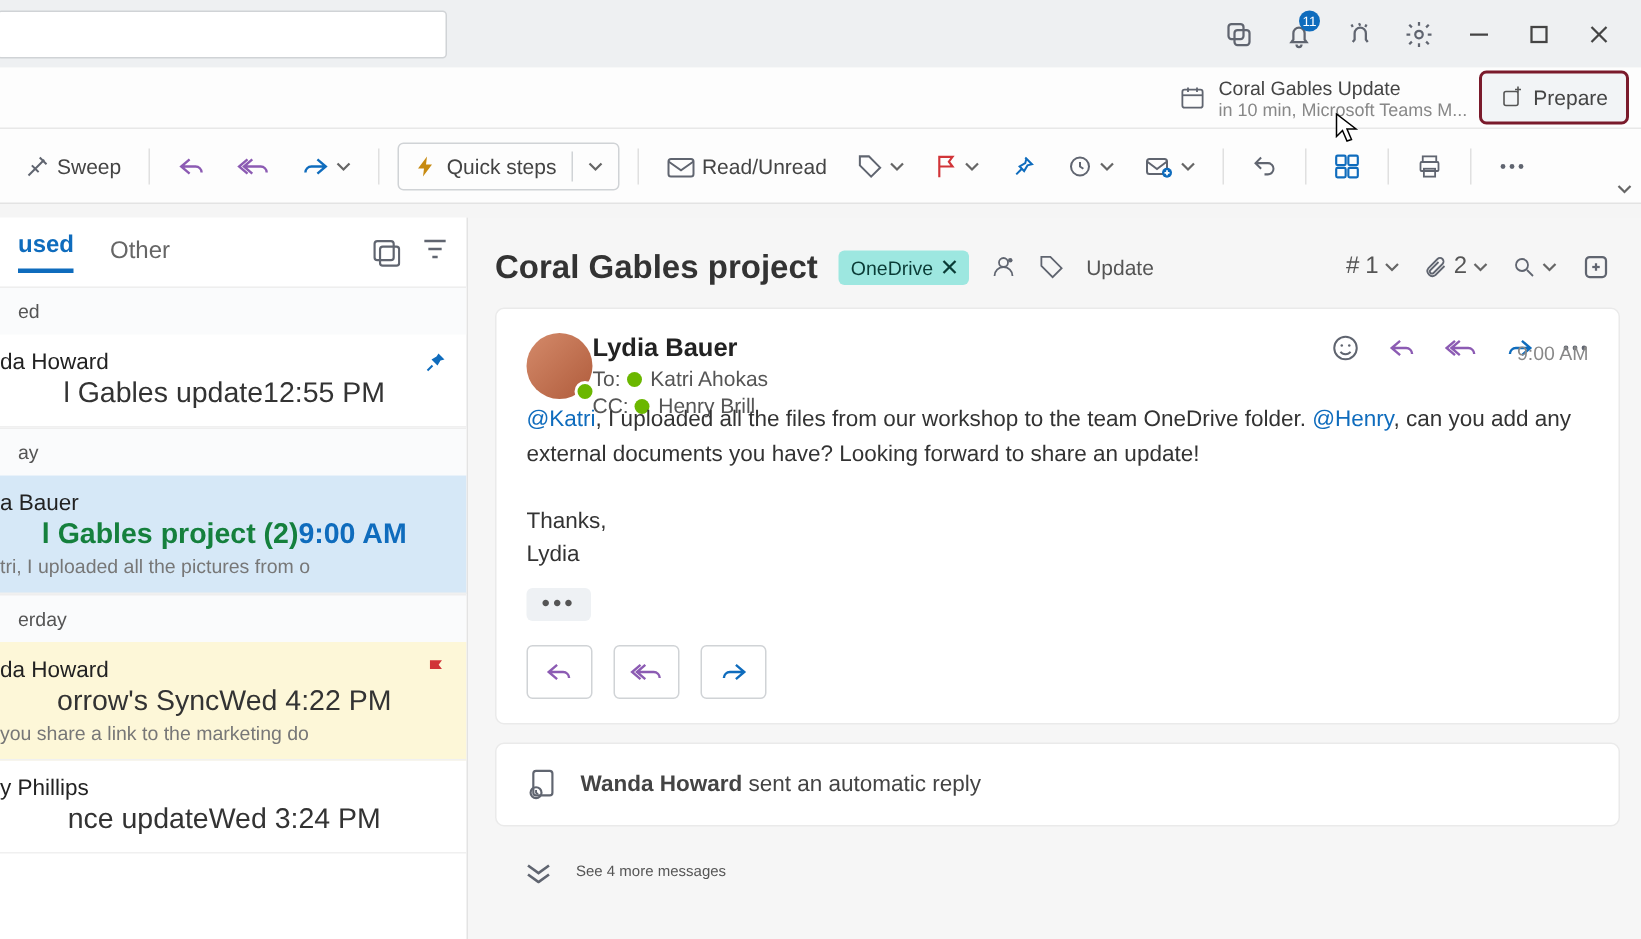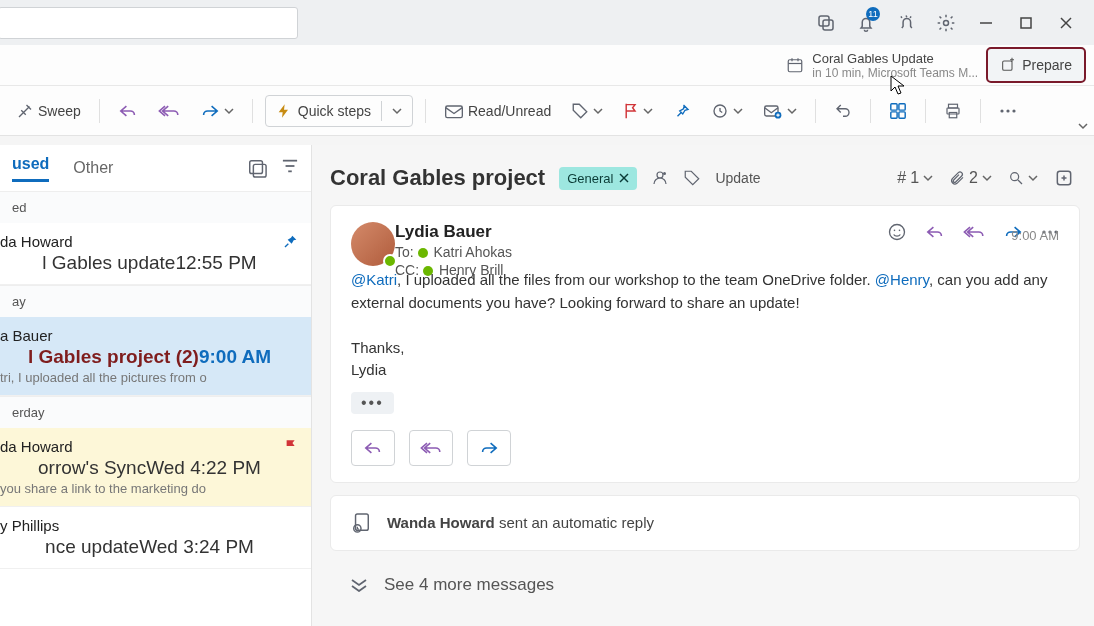--- a/index.html
+++ b/index.html
@@ -27,21 +27,21 @@
   .msglist { width:312px; background:#fff; display:flex; flex-direction:column; border-right:1px solid #e3e3e3; overflow:hidden;}
   .tabs { display:flex; align-items:center; padding:0 12px; height:46px; gap:24px; font-size:16px; color:#666;}
   .tab.active { color:#0f6cbd; font-weight:600; border-bottom:3px solid #0f6cbd; padding-bottom:6px;}
   .tabs .right { margin-left:auto; display:flex; gap:14px;}
   .ghead { background:#fafbfc; padding:8px 12px; font-size:13px; color:#555; border-top:1px solid #eee;}
   .msg { padding:10px 12px 10px 0; border-bottom:1px solid #f0f0f0; cursor:pointer;}
   .msg .r1 { display:flex; justify-content:space-between; font-size:15px; color:#222;}
   .msg .r2 { display:flex; justify-content:center; font-size:19px; margin-top:2px;}
   .msg .r3 { font-size:13px; color:#777; margin-top:2px; white-space:nowrap; overflow:hidden; text-overflow:ellipsis;}
   .msg.sel { background:#d6e8f7;}
-  .msg.sel .r2 .subj { color:#7f1d1d; font-weight:600;}
+  .msg.sel .r2 .subj { color:#15803d; font-weight:600;}
   .msg.flag { background:#fdf7d8;}
   
   .reading { flex:1; background:#f6f6f6; padding:14px 14px 0 18px; display:flex; flex-direction:column; overflow:hidden;}
   .rhead { display:flex; align-items:center; gap:14px; padding:6px 6px 14px 0;}
   .rhead h1 { margin:0; font-size:22px; font-weight:600; color:#333;}
   .tag { background:#9de7e0; color:#0a3b36; padding:4px 8px; border-radius:4px; font-size:13px; display:flex; align-items:center; gap:6px;}
   .rhead .meta { display:flex; align-items:center; gap:14px; color:#555; font-size:14px;}
   .rhead .right { margin-left:auto; display:flex; align-items:center; gap:16px; color:#555;}
   
   .card { background:#fff; border:1px solid #eaeaea; border-radius:6px; padding:16px 20px; margin-bottom:12px;}
@@ -52,21 +52,21 @@
   .rcpt { font-size:14px; color:#555; margin-top:2px;}
   .presdot { display:inline-block; width:10px; height:10px; background:#6bb700; border-radius:50%; vertical-align:middle; margin-right:2px;}
   .actions { margin-left:auto; display:flex; align-items:center; gap:18px;}
   .time { color:#888; font-size:13px; text-align:right;}
   .bodytxt { margin-top:14px; font-size:15px; color:#333; line-height:1.5;}
   .mention { color:#0f6cbd;}
   .more-dots { display:inline-block; background:#eef1f4; border-radius:4px; padding:2px 10px; color:#555; margin-top:10px; letter-spacing:2px;}
   .replybtns { display:flex; gap:14px; margin-top:16px;}
   .rbtn { width:44px; height:36px; border:1px solid #d0d3d6; border-radius:4px; display:flex; align-items:center; justify-content:center; cursor:pointer;}
   .autoreply { display:flex; align-items:center; gap:16px; font-size:15px; color:#444;}
-  .seemore { display:flex; align-items:center; gap:16px; font-size:17px; color:#555; padding:12px 20px;}
+  .seemore { display:flex; align-items:center; gap:16px; font-size:10px; color:#555; padding:12px 20px;}
   .icon { color:#606570;}
   .blue { color:#0f6cbd;}
   
   .cursor-img { position:absolute; top:75px; left:890px; pointer-events:none;}
   
   .chev { width:10px; height:10px; }
 </style>
 </head>
 <body>
 
@@ -326,21 +326,21 @@
           <span>nce update</span>
           <span>Wed 3:24 PM</span>
         </div>
     </div>
   </div>
 
   <div class="reading">
     <div class="rhead">
       <h1>Coral Gables project</h1>
       <div class="tag">
-        <span>General</span>
+        <span>OneDrive</span>
         <svg width="10" height="10" viewBox="0 0 10 10">
             <line x1="1" y1="1" x2="9" y2="9" stroke="#0a3b36" stroke-width="1.5"></line>
             <line x1="9" y1="1" x2="1" y2="9" stroke="#0a3b36" stroke-width="1.5"></line>
           </svg>
       </div>
       <div class="meta">
         <svg width="18" height="18" viewBox="0 0 24 24">
             <circle cx="12" cy="8" r="4" fill="none" stroke="#606570" stroke-width="1.6"></circle>
             <path d="M4 20a8 8 0 0 1 16 0" fill="none" stroke="#606570" stroke-width="1.6"></path>
             <circle cx="18" cy="6" r="2" fill="#606570"></circle>

